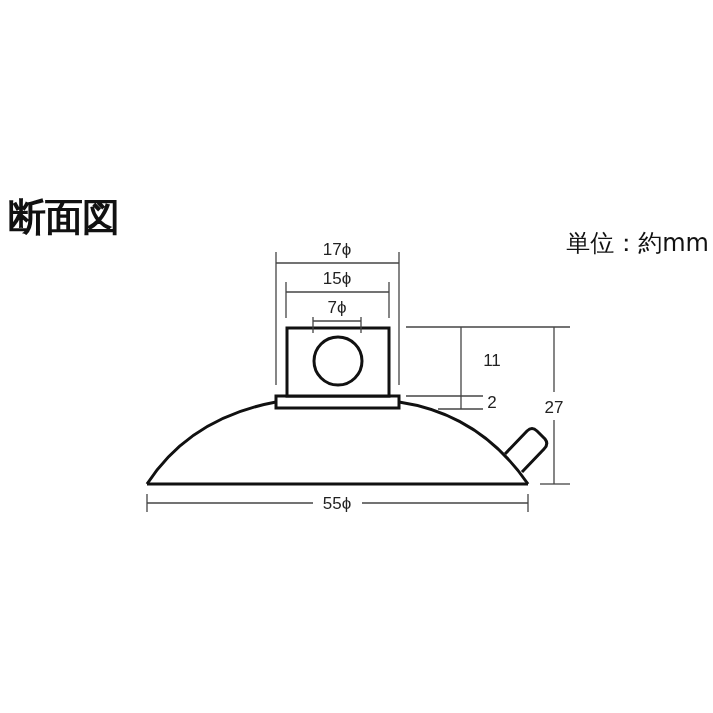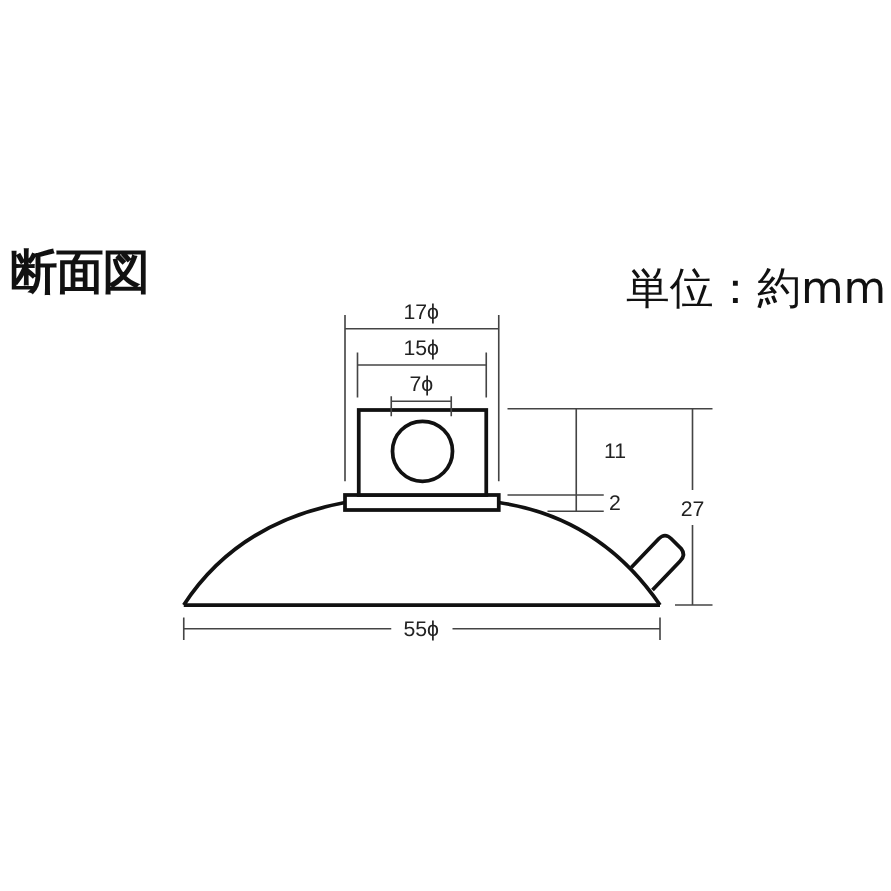--- a/index.html
+++ b/index.html
@@ -1,20 +1,20 @@
 <!DOCTYPE html>
 <html><head>
 <meta charset="utf-8">
 <style>
   html, body { margin: 0; padding: 0; background: #ffffff; }
   body { width: 713px; height: 713px; position: relative; overflow: hidden;
          font-family: "DejaVu Sans", "Liberation Sans", sans-serif; color: #111; }
   .title { position: absolute; left: 8px; top: 198px; font-size: 38px; font-weight: bold;
            letter-spacing: -1px; line-height: 1; }
-  .unit { position: absolute; right: 4px; top: 214px; font-size: 35px; line-height: 1; }
+  .unit { position: absolute; right: 4px; top: 231px; font-size: 24px; line-height: 1; }
   svg { position: absolute; left: 0; top: 0; }
   .dimtext { font-family: "Liberation Sans", "DejaVu Sans", sans-serif; font-size: 17px; fill: #222; }
 </style>
 </head>
 <body>
 
 <div class="title">断面図</div>
 <div class="unit">単位：約mm</div>
 
 <svg width="713" height="713" viewBox="0 0 713 713">

